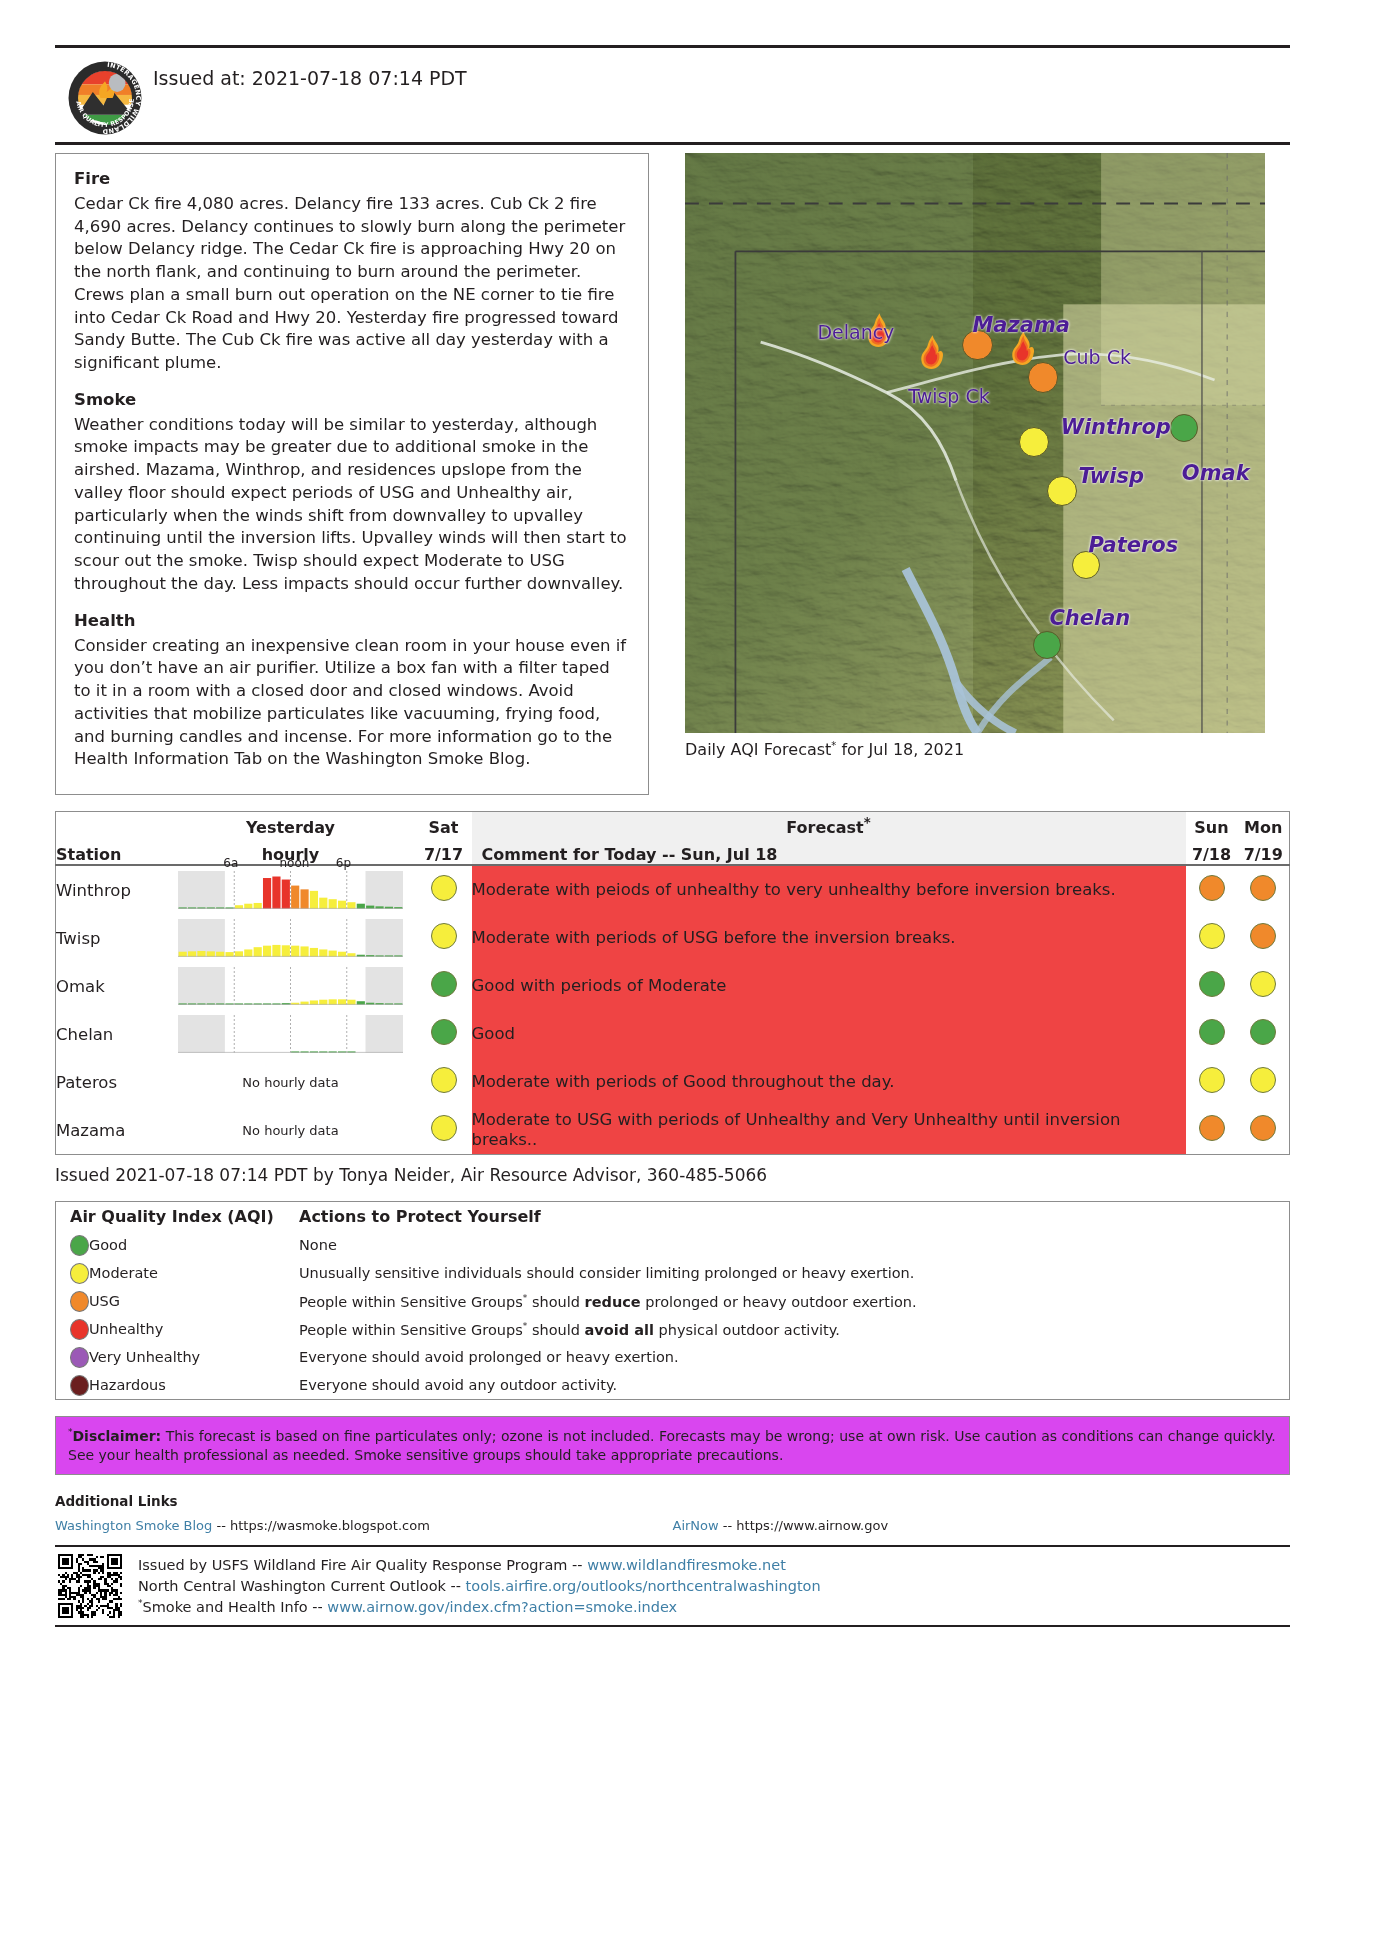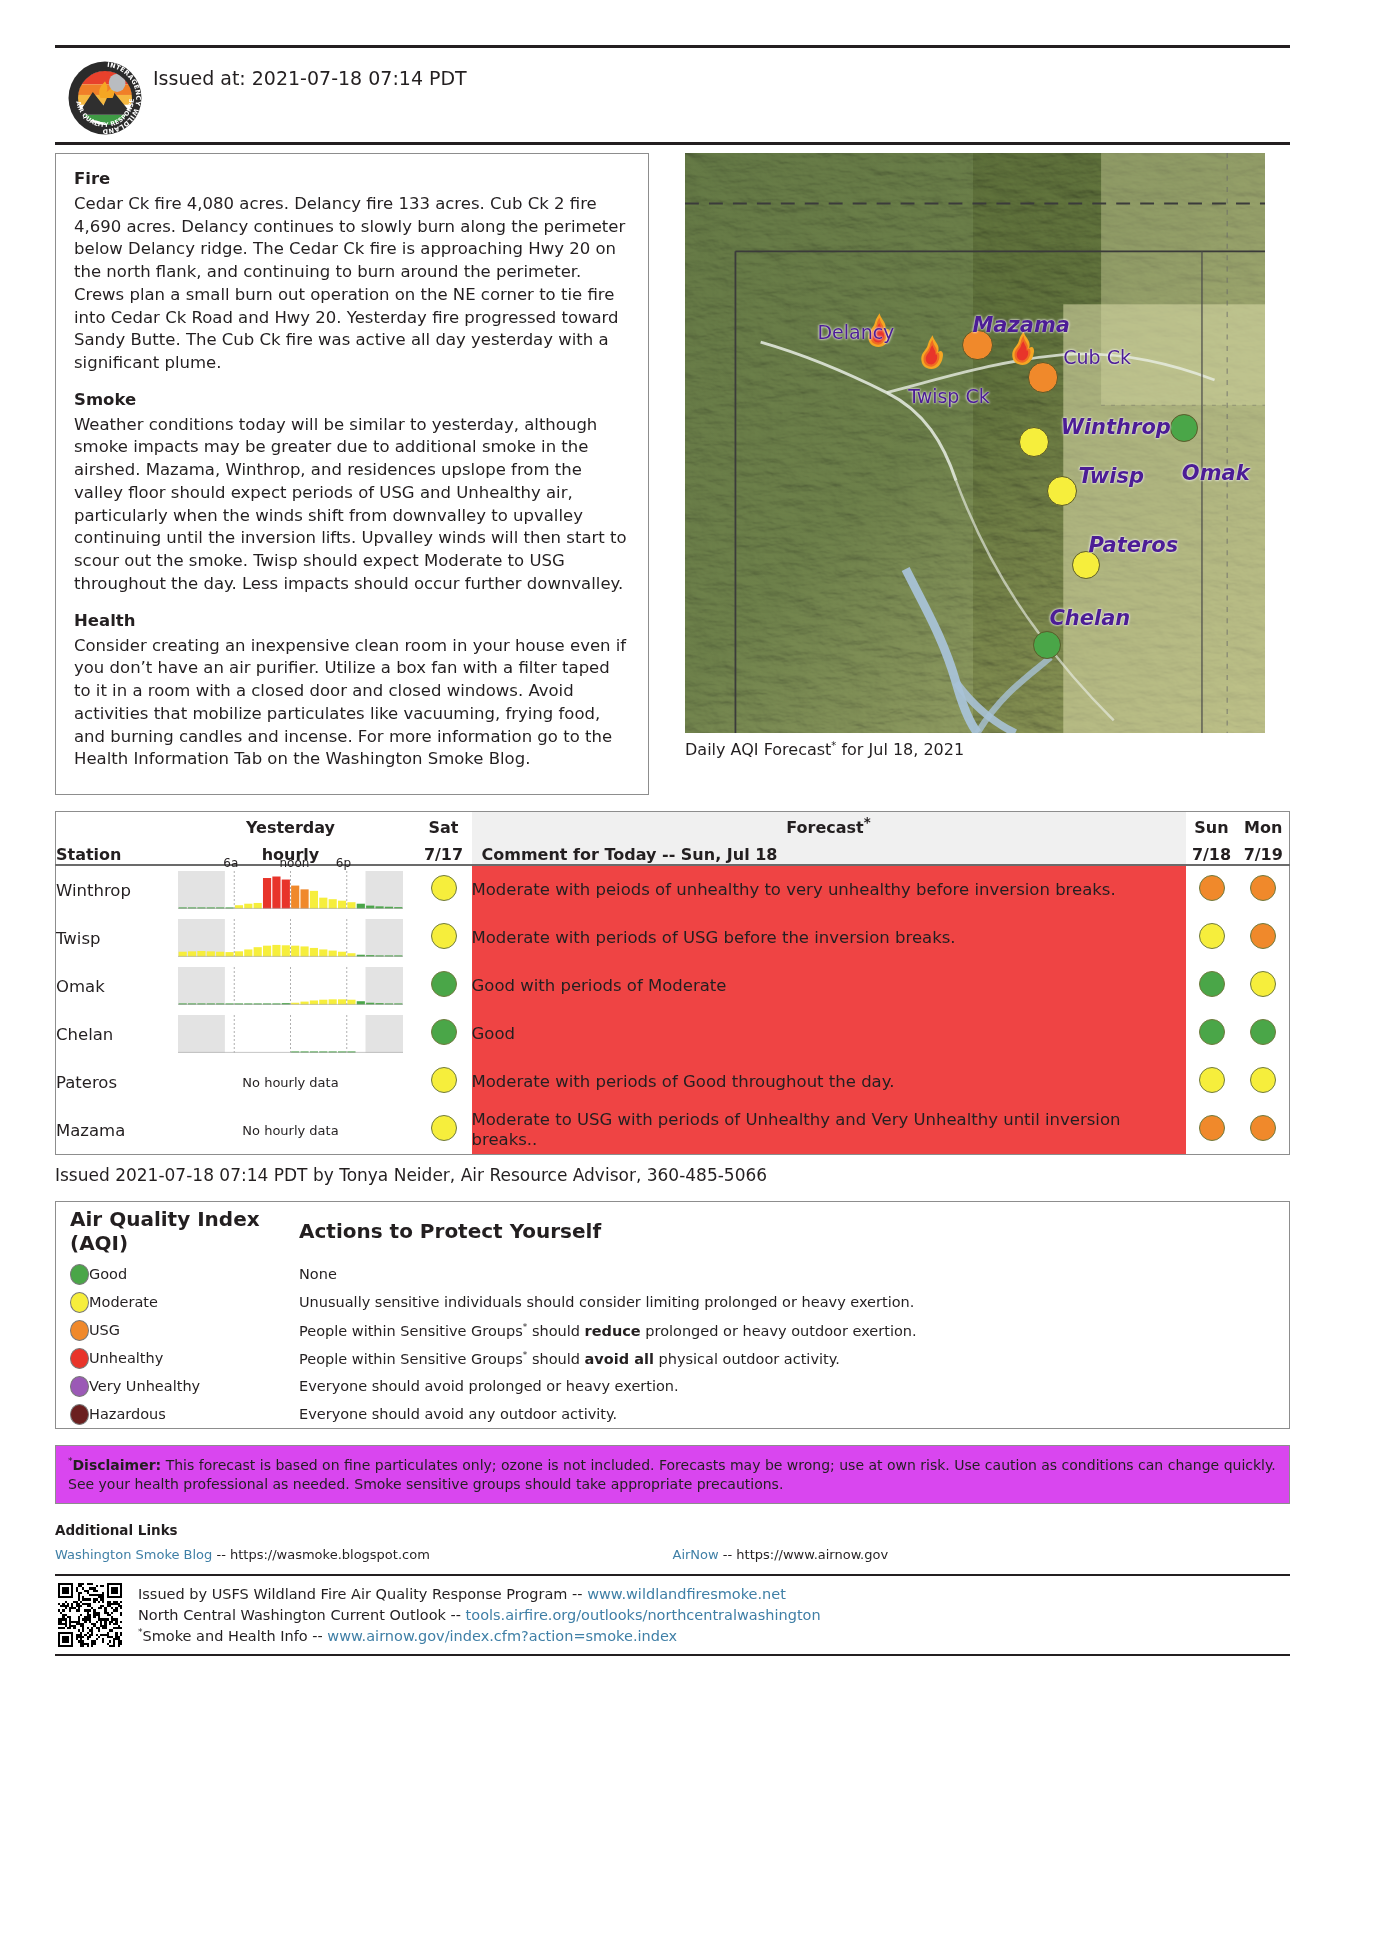--- a/index.html
+++ b/index.html
@@ -79,21 +79,21 @@
 
   .spark{position:relative;width:225px;height:38px;margin:0 auto;}
   .sparkaxis{position:absolute;left:0;top:-15px;width:225px;height:14px;}
   .tickl{position:absolute;font-size:12px;color:#231f20;}
 
   .issuedline{font-size:17px;margin-top:10px;}
 
   
   .aqitbl{margin-top:16px;width:1235px;border:1.5px solid #8d8d8d;border-collapse:collapse;box-sizing:border-box;}
   .aqitbl td{font-size:14.5px;padding:3.5px 0;vertical-align:middle;}
-  .aqitbl .hd{font-weight:bold;font-size:20px;padding-bottom:5px;padding-top:5px;}
+  .aqitbl .hd{font-weight:bold;font-size:16px;padding-bottom:5px;padding-top:5px;}
   .aqitbl .c1{width:14px;}
   .aqitbl .c2{width:210px;}
   .aqi-swatch{width:19px;height:21px;border-radius:50%;border:1px solid #777;display:inline-block;box-sizing:border-box;margin-left:14px;vertical-align:-5px;}
   .aqi-name{padding-left:14px;}
   .aqi-act sup{font-size:9px;}
 
   
   .disclaimer{
     margin-top:16px;width:1235px;box-sizing:border-box;
     border:1.5px solid #8d8d8d;background:#d946ef;

